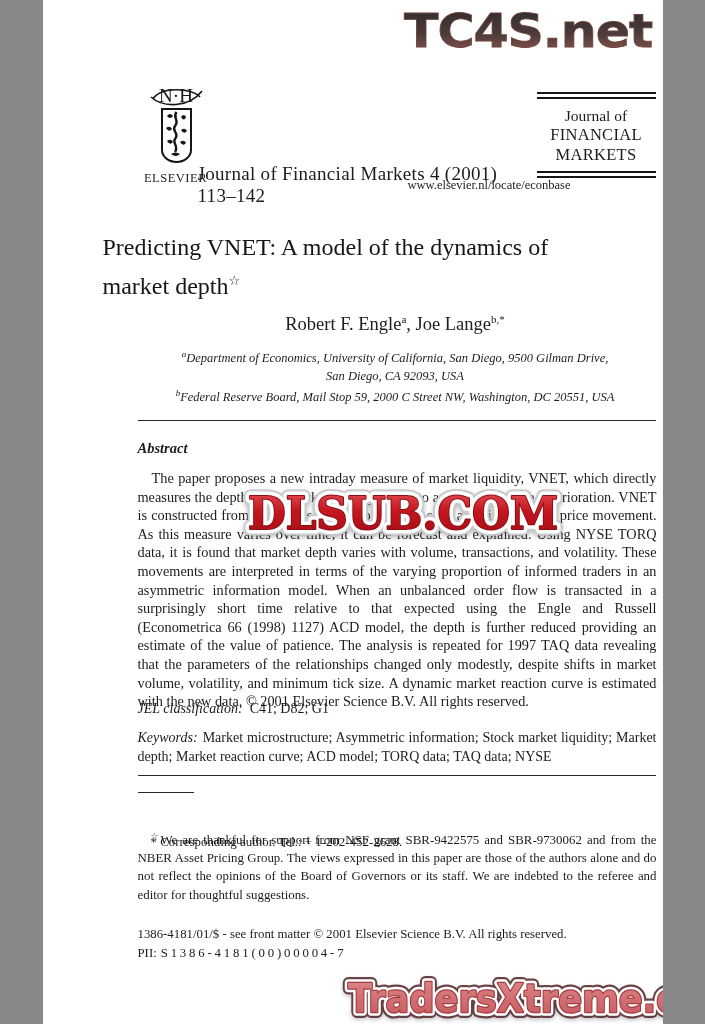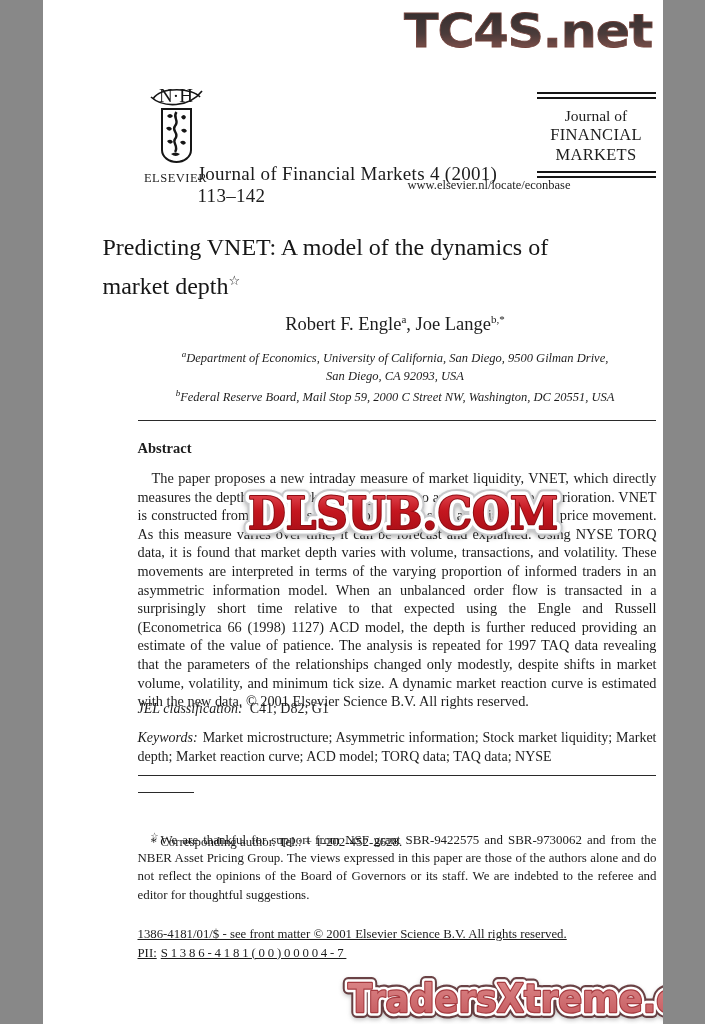--- a/index.html
+++ b/index.html
@@ -52,21 +52,21 @@
   }
   .affiliations sup { font-size: 9px; font-style: italic; }
 
   
   .rule { position: absolute; left: 95px; width: 518px; border-top: 1.4px solid #2a2a2a; }
   .rule-abstract-top { top: 420px; }
   .rule-keywords-bottom { top: 775px; }
   .fn-rule { position: absolute; left: 95px; width: 56px; top: 792px; border-top: 1.3px solid #2a2a2a; }
 
   
-  .abstract-heading { position: absolute; left: 95px; top: 440px; font-size: 14.5px; font-weight: bold; }
+  .abstract-heading { position: absolute; left: 95px; top: 440px; font-size: 14.5px; font-weight: bold; font-style: italic; }
   .abstract-text {
     position: absolute; left: 95px; top: 469px; width: 519px;
     font-size: 14.3px; line-height: 18.6px; text-align: justify; text-indent: 14px;
   }
 
   .jel { position: absolute; left: 95px; top: 701px; font-size: 14px; }
   .jel .lbl { font-style: italic; text-align: right; }
   .jel .val { margin-left: 7px; }
 
   .keywords {
@@ -78,21 +78,21 @@
 
   
   .fn { font-size: 12.9px; line-height: 18.1px; }
   .fn-thanks { position: absolute; left: 95px; top: 797px; width: 519px; text-align: justify; text-indent: 13px; margin-top: 30px; }
   .fn-thanks sup { font-size: 9px; }
   .fn-corr { position: absolute; left: 95px; top: 833px; width: 519px; text-indent: 13px; }
   .fn-email { position: absolute; left: 95px; top: 884px; width: 519px; text-indent: 13px; }
   .fn-email .lbl { font-style: italic; }
 
   
-  .footer { position: absolute; left: 95px; top: 925px; width: 519px; font-size: 12.8px; line-height: 18.5px; text-decoration: underline; }
+  .footer { position: absolute; left: 95px; top: 925px; width: 519px; font-size: 12.8px; line-height: 18.5px; }
   .pii-val { letter-spacing: 0.22em; margin-left: 4px; }
 </style>
 </head>
 <body>
 
 <div class="page">
 
   <svg class="wm-top" width="262" height="58" viewBox="0 0 262 58">
     <defs>
       <linearGradient id="gTop" x1="0" y1="0" x2="0" y2="1">

